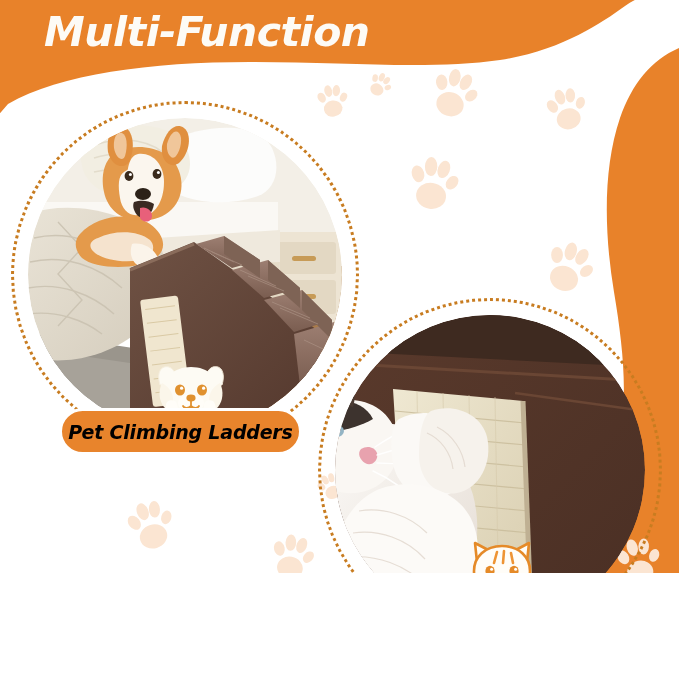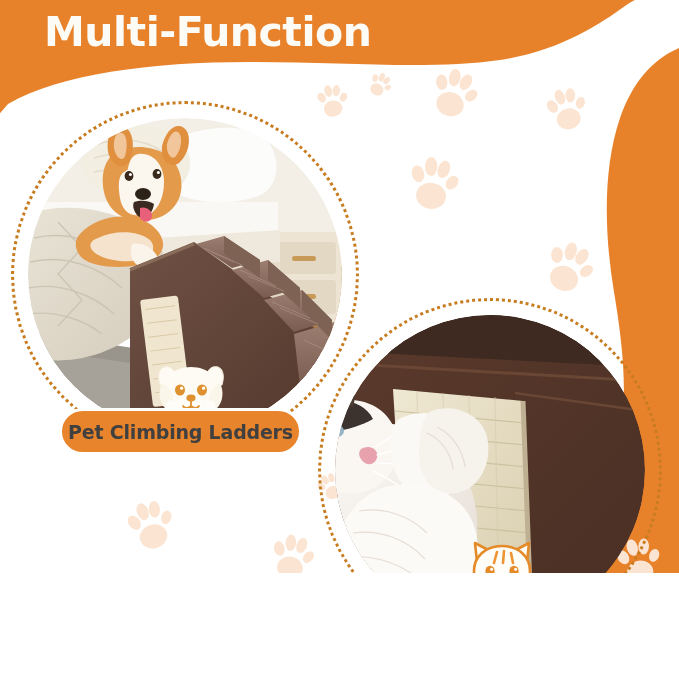--- a/index.html
+++ b/index.html
@@ -11,20 +11,21 @@
   body {
     font-family: "Liberation Sans", sans-serif;
   }
 
   #poster {
     position: relative;
     width: 679px;
     height: 573px;
     overflow: hidden;
     background: #E8822A;
+    font-style: italic;
   }
 
   
   .bg-svg {
     position: absolute;
     left: 0;
     top: 0;
     width: 679px;
     height: 679px;
   }
@@ -76,21 +77,21 @@
   
   .badge {
     position: absolute;
     background: #E8842C;
     border: 3px solid #FFFFFF;
     border-radius: 26px;
     box-sizing: border-box;
     display: flex;
     align-items: center;
     justify-content: center;
-    color: #404040;
+    color: #000000;
     font-weight: bold;
     font-family: "DejaVu Sans", sans-serif;
     letter-spacing: -0.2px;
   }
   #badge-1 {
     left: 59px;
     top: 408px;
     width: 243px;
     height: 47px;
     font-size: 19px;

